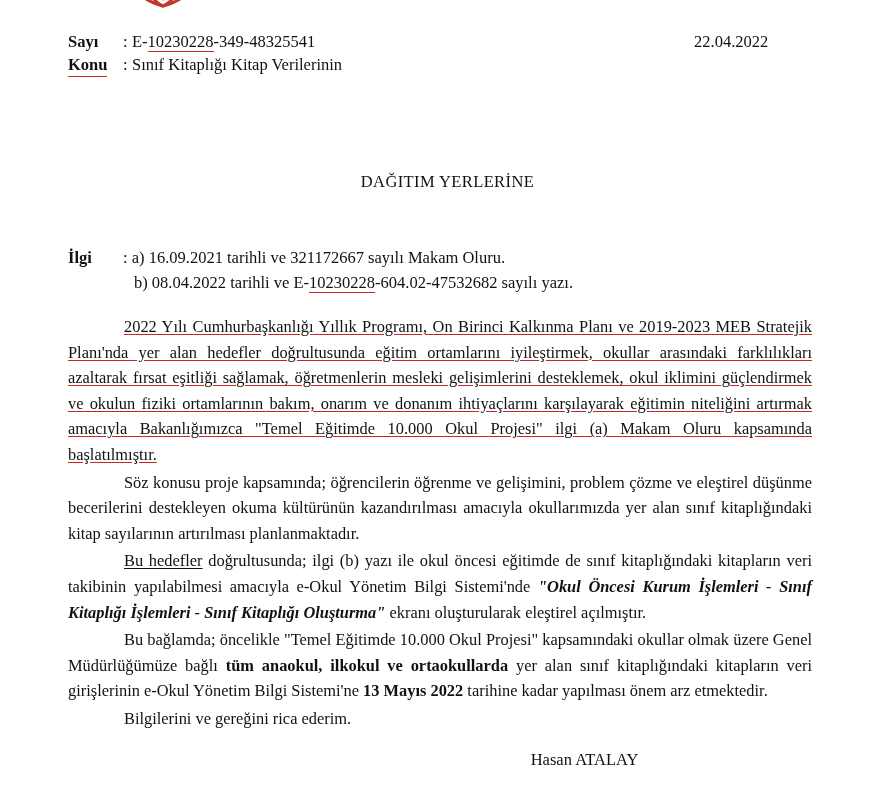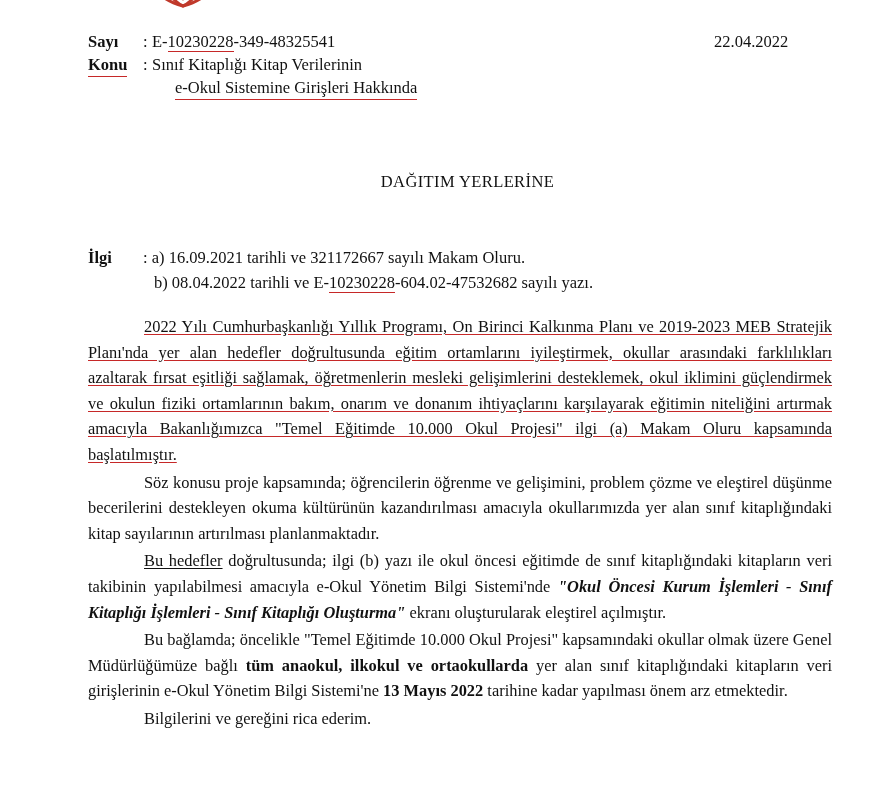--- a/index.html
+++ b/index.html
@@ -13,21 +13,20 @@
     font-family: "Liberation Serif", serif;
     color: #111111;
     position: relative;
     overflow: hidden;
   }
   .page {
     position: relative;
     width: 740px;
     height: 796px;
     box-sizing: border-box;
-    margin-left: 20px;
   }
 
   
   .emblem {
     position: absolute;
     top: -34px;
     left: 118px;
     width: 90px;
     height: 46px;
     overflow: hidden;
@@ -185,37 +184,35 @@
       <span class="hdr-label">Sayı</span>
       <span class="hdr-colon">:</span>
       <span class="hdr-value"><span>E-</span><span class="u-red">10230228</span><span>-349-48325541</span></span>
       <span class="hdr-date">22.04.2022</span>
     </div>
     <div class="hdr-row">
       <span class="hdr-label uline-konu">Konu</span>
       <span class="hdr-colon">:</span>
       <span class="hdr-value">Sınıf Kitaplığı Kitap Verilerinin</span>
     </div>
-    <div class="hdr-row">
-      <span class="hdr-value-indent u-red">e-Okul Sistemine Girişleri Hakkında</span>
-    </div>
   </div>
 
   <div class="recipient">DAĞITIM  YERLERİNE</div>
 
   <div class="ilgi">
     <span class="ilgi-label">İlgi</span>
     <span class="ilgi-a">: a) 16.09.2021 tarihli ve 321172667 sayılı Makam Oluru.</span>
     <span class="ilgi-b"><span>b) 08.04.2022 tarihli ve E-</span><span class="u-red">10230228</span><span>-604.02-47532682 sayılı yazı.</span></span>
   </div>
 
   <div class="body">
     <p class="p-underline">2022 Yılı Cumhurbaşkanlığı Yıllık Programı, On Birinci Kalkınma Planı ve 2019-2023 MEB Stratejik Planı'nda yer alan hedefler doğrultusunda eğitim ortamlarını iyileştirmek, okullar arasındaki farklılıkları azaltarak fırsat eşitliği sağlamak, öğretmenlerin mesleki gelişimlerini desteklemek, okul iklimini güçlendirmek ve okulun fiziki ortamlarının bakım, onarım ve donanım ihtiyaçlarını karşılayarak eğitimin niteliğini artırmak amacıyla Bakanlığımızca "Temel Eğitimde 10.000 Okul Projesi" ilgi (a) Makam Oluru kapsamında başlatılmıştır.</p>
     <p>Söz konusu proje kapsamında; öğrencilerin öğrenme ve gelişimini, problem çözme ve eleştirel düşünme becerilerini destekleyen okuma kültürünün kazandırılması amacıyla okullarımızda yer alan sınıf kitaplığındaki kitap sayılarının artırılması planlanmaktadır.</p>
     <p><span class="u-black">Bu hedefler</span><span> doğrultusunda; ilgi (b) yazı ile okul öncesi eğitimde de sınıf kitaplığındaki kitapların veri takibinin yapılabilmesi amacıyla e-Okul Yönetim Bilgi Sistemi'nde </span><span class="bi">"Okul Öncesi Kurum İşlemleri - Sınıf Kitaplığı İşlemleri - Sınıf Kitaplığı Oluşturma"</span><span> ekranı oluşturularak eleştirel açılmıştır.</span></p>
     <p><span>Bu bağlamda; öncelikle "Temel Eğitimde 10.000 Okul Projesi" kapsamındaki okullar olmak üzere Genel Müdürlüğümüze bağlı </span><span class="b">tüm anaokul, ilkokul ve ortaokullarda</span><span> yer alan sınıf kitaplığındaki kitapların veri girişlerinin e-Okul Yönetim Bilgi Sistemi'ne </span><span class="b">13 Mayıs 2022</span><span> tarihine kadar yapılması önem arz etmektedir.</span></p>
     <p>Bilgilerini ve gereğini rica ederim.</p>
   </div>
 
   <div class="signature">
+    <div>Hasan ATALAY</div>
   </div>
 
 </div>
 
 </body></html>

